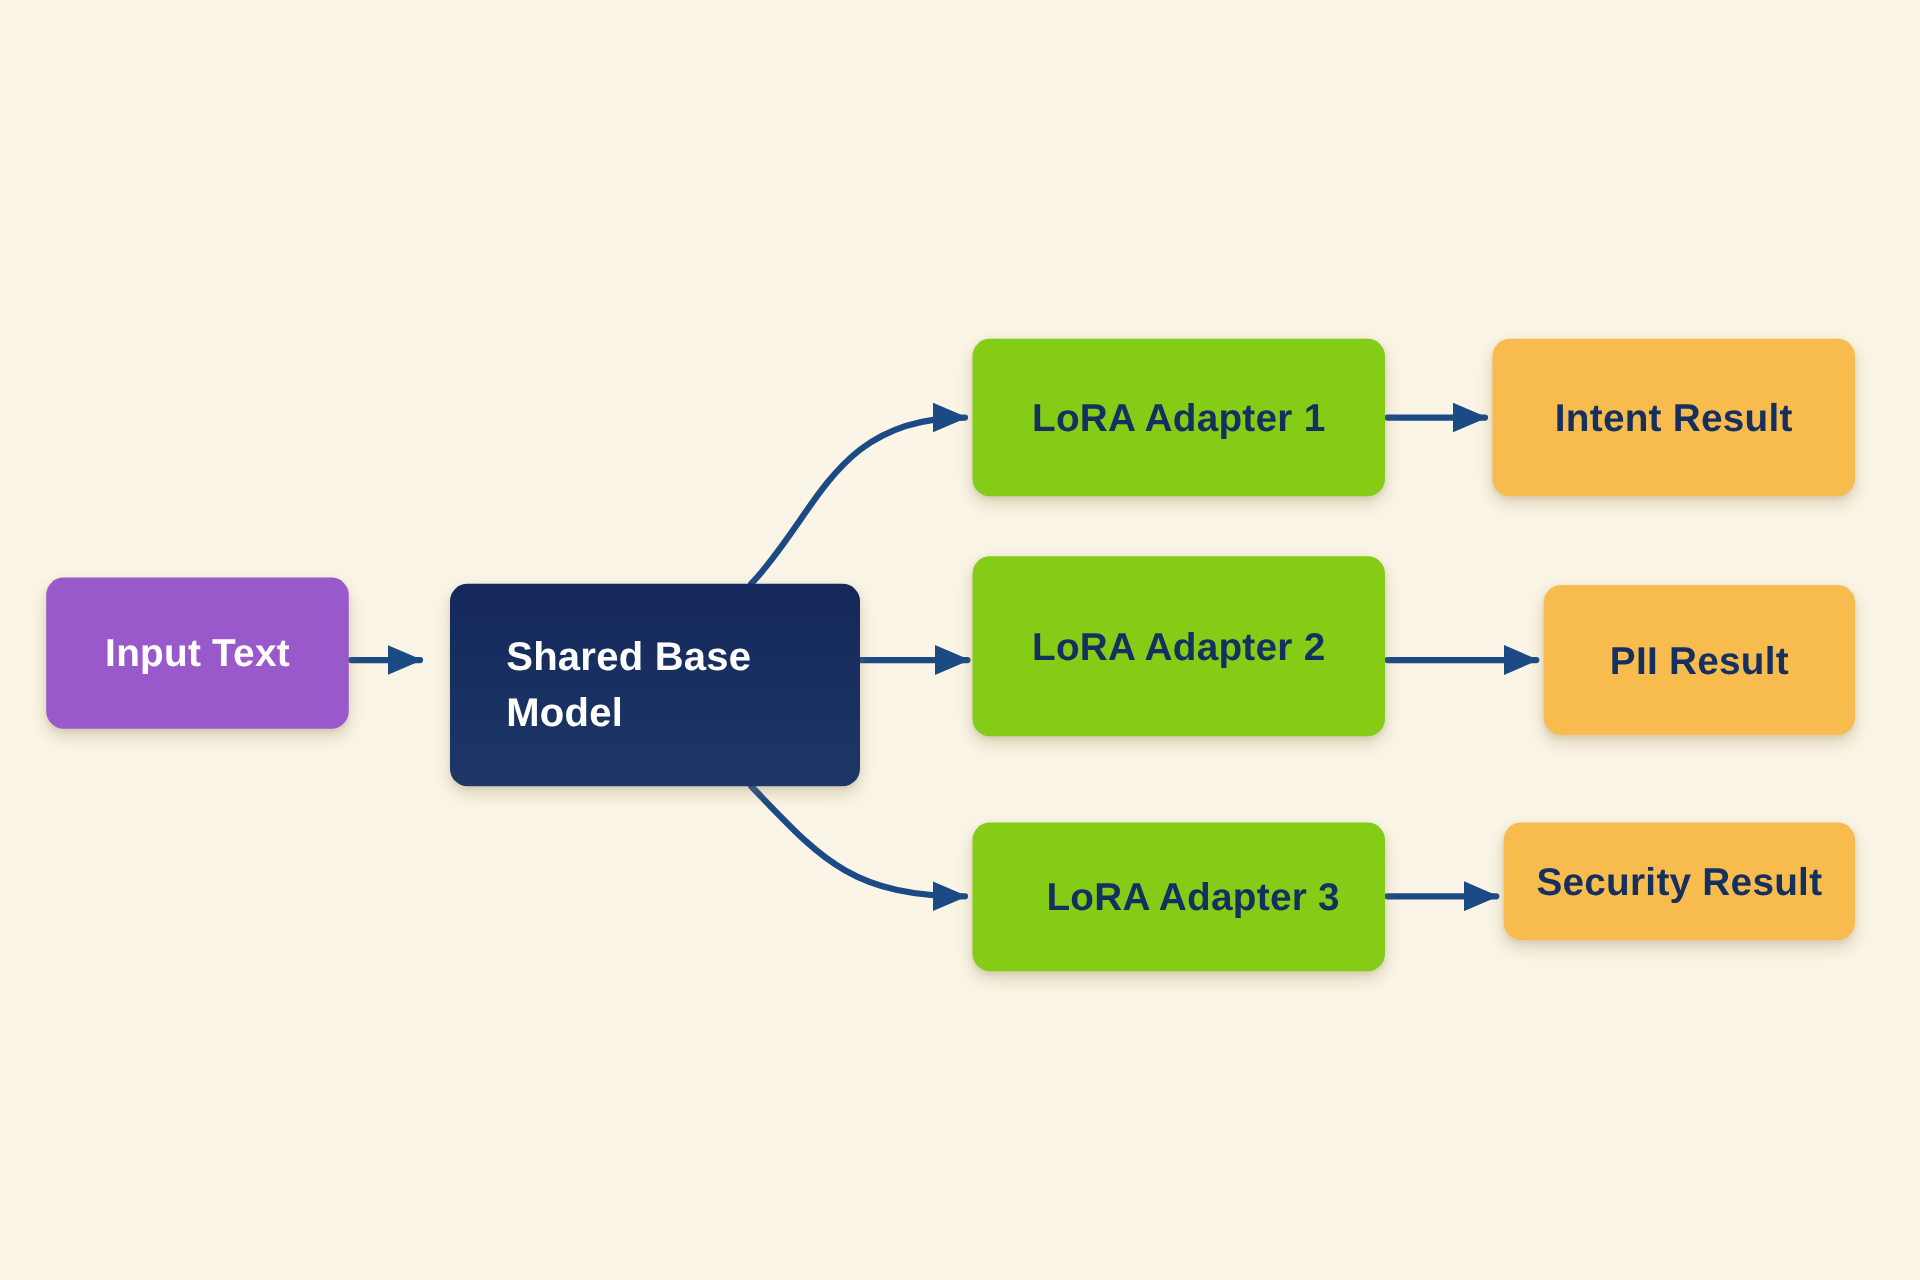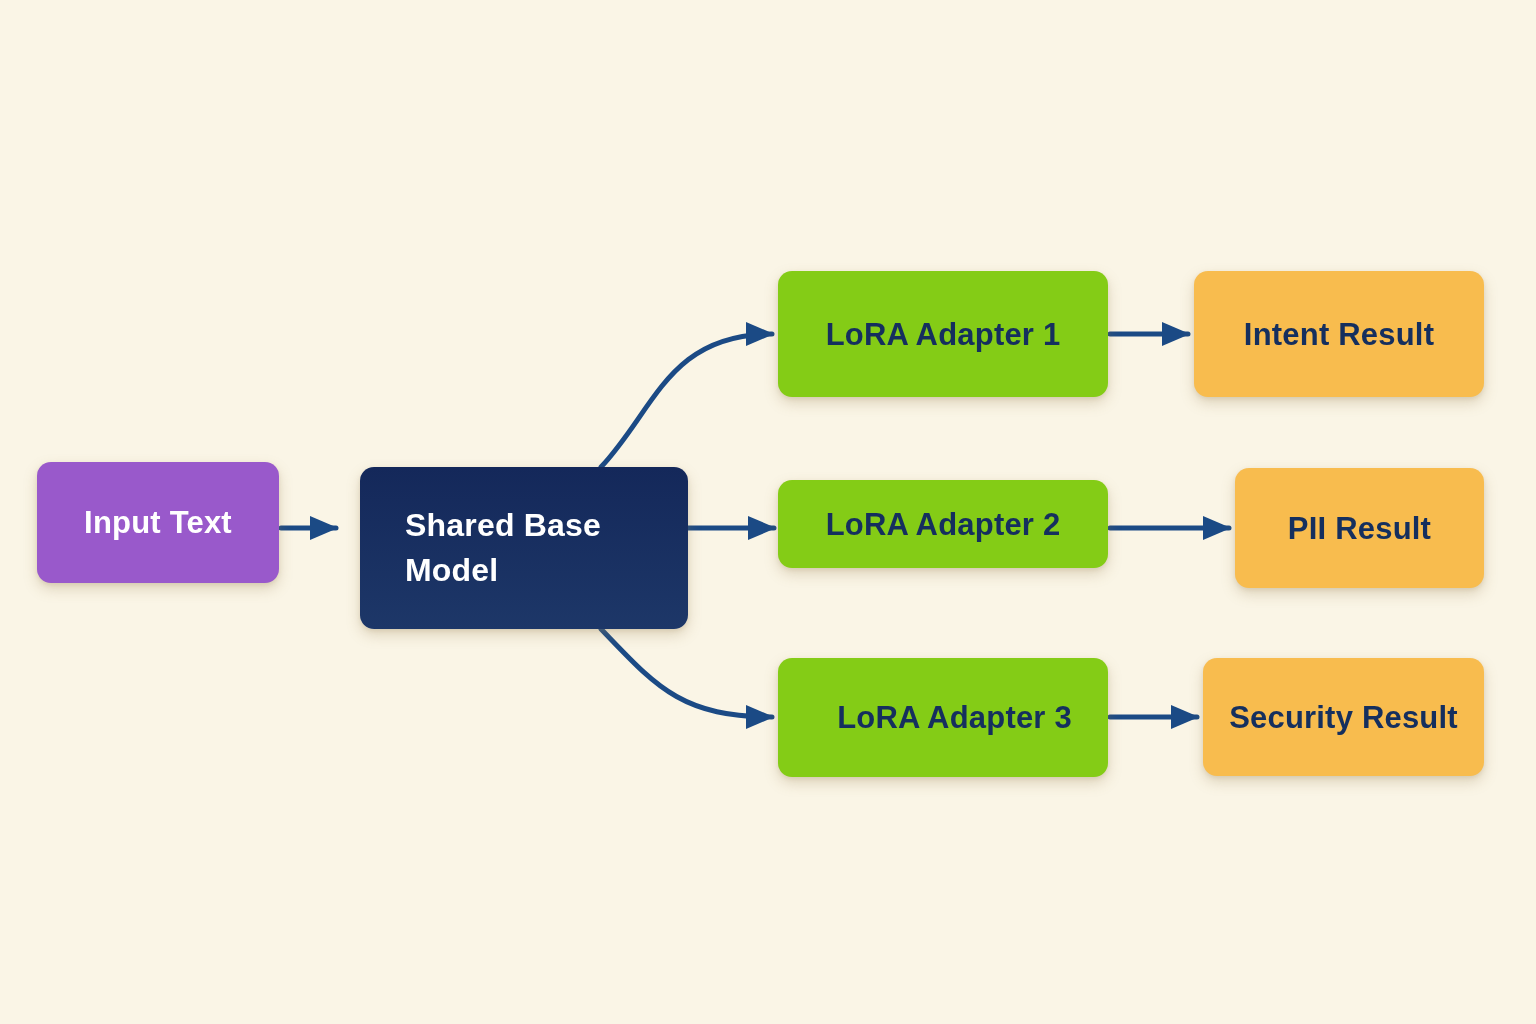--- a/index.html
+++ b/index.html
@@ -41,25 +41,25 @@
   .node-teal { background: #84cc16; }
   .node-teal span { color: #152F5E; }
   .node-amber { background: #F8BC4E; }
   .node-amber span { color: #152F5E; }
 
   
   #node-input    { left: 37px;   top: 462px; width: 242px; height: 121px; }
   #node-base     { left: 360px;  top: 467px; width: 328px; height: 162px; justify-content: flex-start; }
   #node-base span { text-align: left; padding-left: 45px; max-width: 265px; font-size: 32px; }
   #node-adapter1 { left: 778px;  top: 271px; width: 330px; height: 126px; }
-  #node-adapter2 { left: 778px;  top: 480px; width: 330px; height: 88px; }
+  #node-adapter2 { left: 778px;  top: 445px; width: 330px; height: 144px; }
   #node-adapter3 { left: 778px;  top: 658px; width: 330px; height: 119px; padding-left: 23px; }
   #node-result1  { left: 1194px; top: 271px; width: 290px; height: 126px; }
   #node-result2  { left: 1235px; top: 468px; width: 249px; height: 120px; }
-  #node-result3  { left: 1203px; top: 658px; width: 281px; height: 118px; justify-content: center; }
+  #node-result3  { left: 1203px; top: 658px; width: 281px; height: 94px; justify-content: center; }
 
   .edge {
     fill: none;
     stroke: #1B4A85;
     stroke-width: 5;
     stroke-linecap: round;
   }
 </style>
 </head>
 <body>

